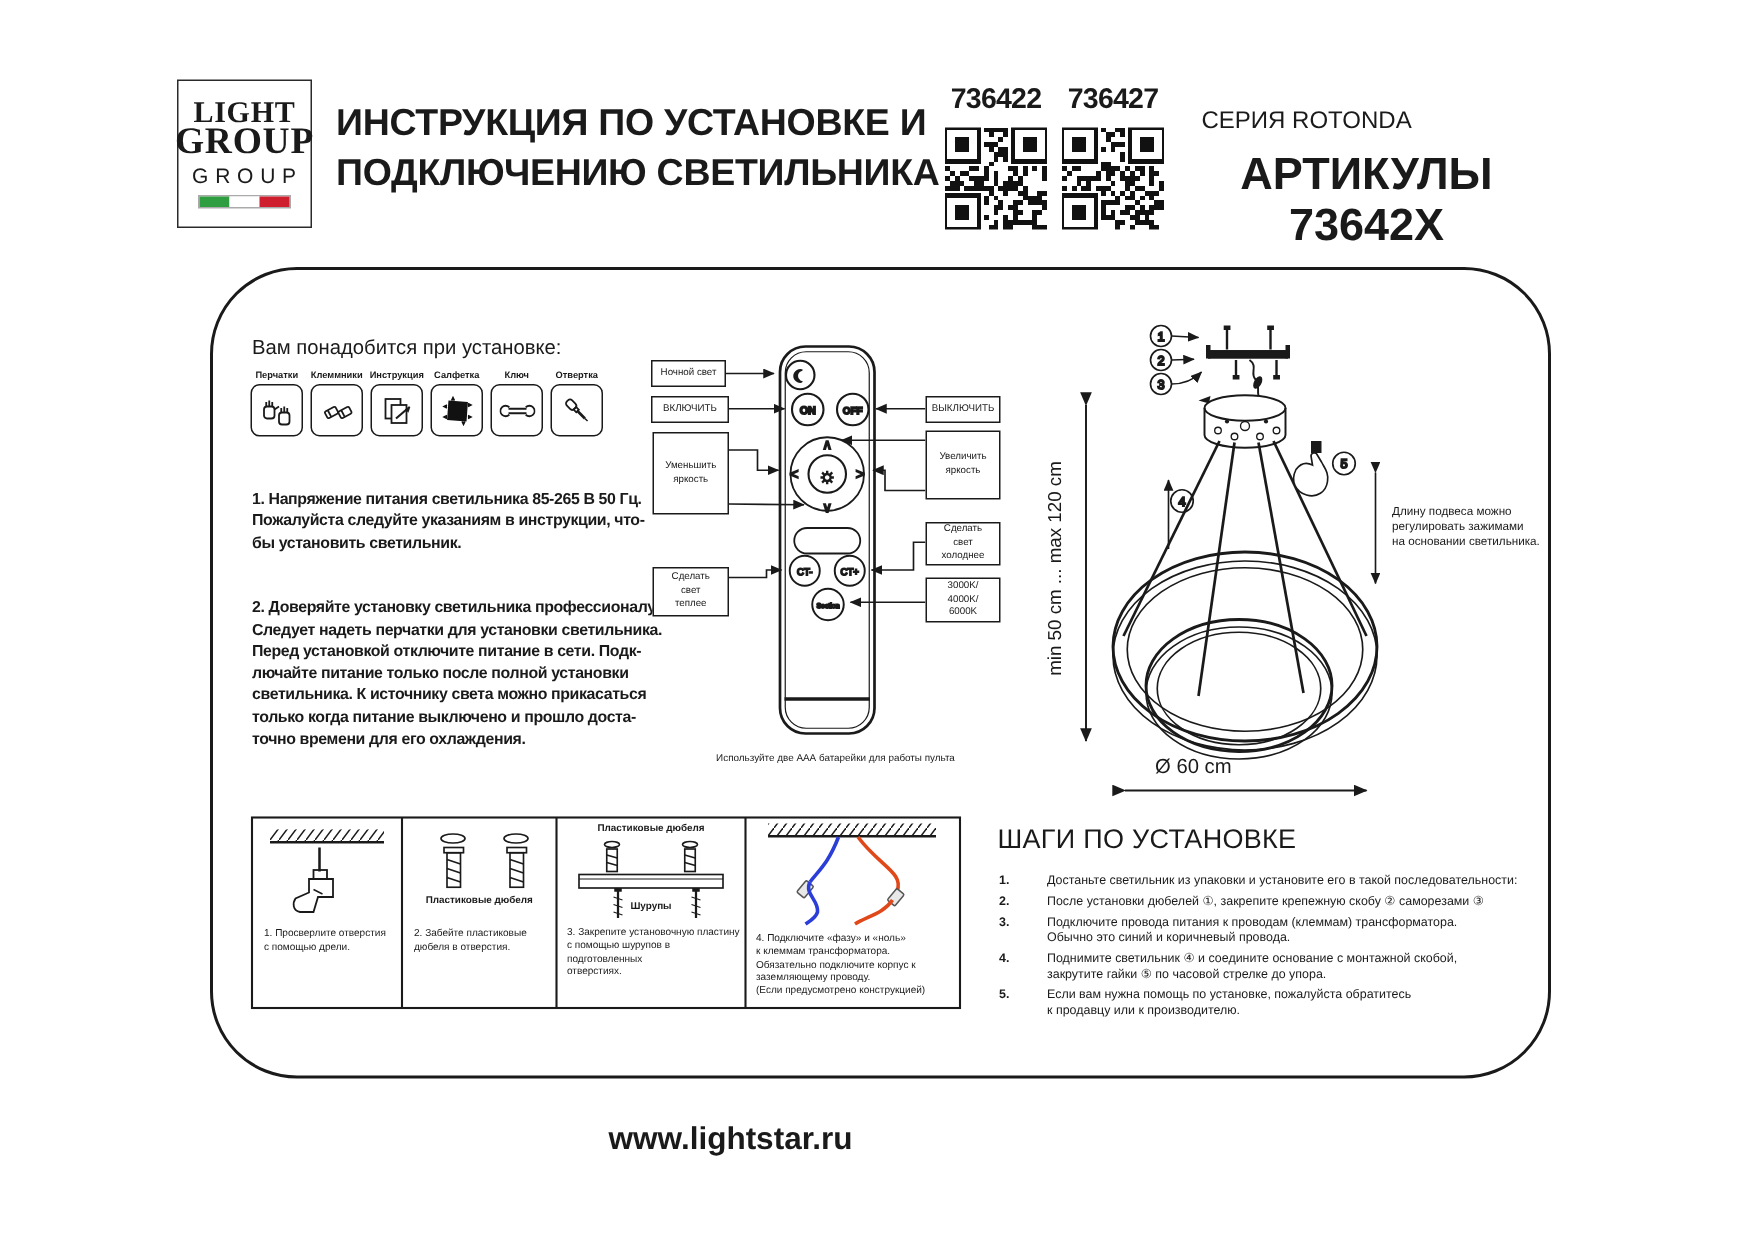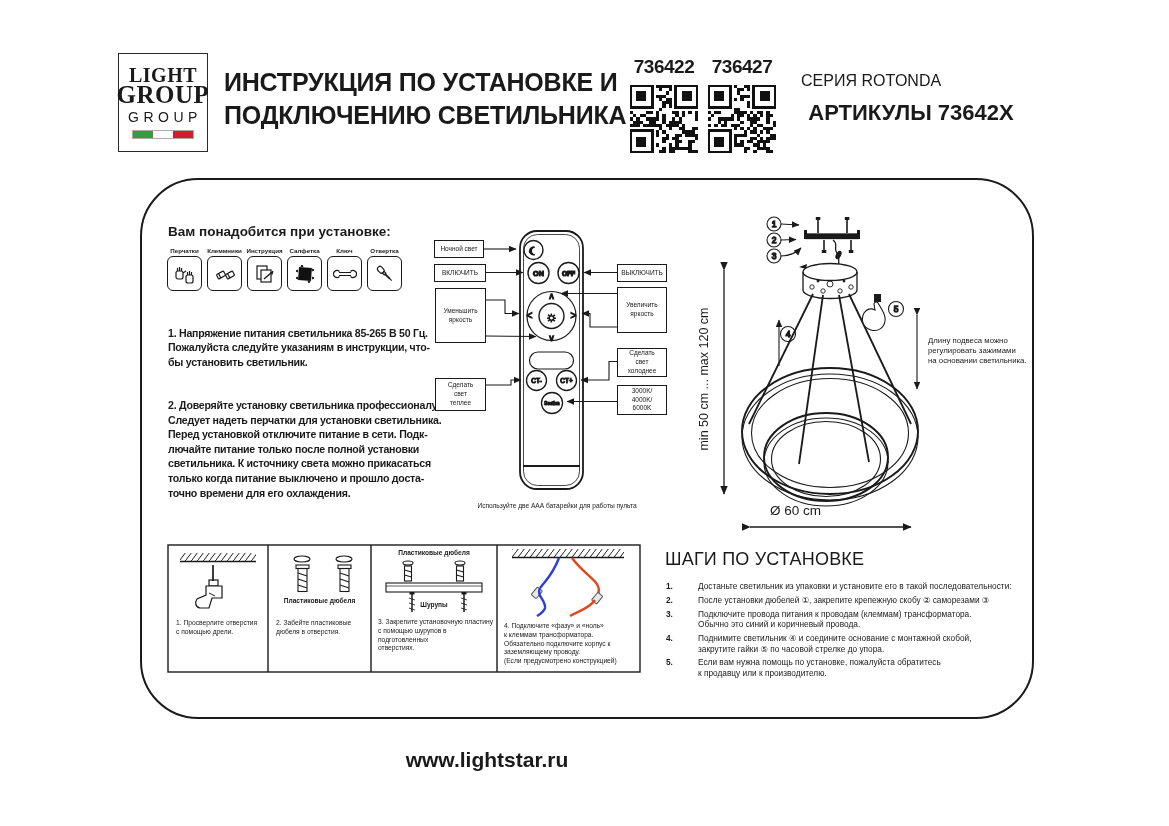--- a/index.html
+++ b/index.html
@@ -12,24 +12,24 @@
   .logo-box{left:118px;top:53px;width:88px;height:97px;border:1.5px solid #2a2a2a;
             display:flex;flex-direction:column;align-items:center;justify-content:center;text-align:center;}
   .logo-l1{font-family:"Liberation Serif",serif;font-weight:bold;font-size:20px;line-height:18px;letter-spacing:.5px;}
   .logo-l2{font-family:"Liberation Serif",serif;font-weight:bold;font-size:25px;line-height:22px;letter-spacing:.5px;}
   .logo-l3{font-size:14px;letter-spacing:4.5px;margin:3px 0 0 4px;}
   .flag{width:60px;height:7px;margin-top:5px;border:.5px solid #aaa;display:flex;}
   .flag span{flex:1;}
   .title{left:224px;top:66px;width:420px;font-size:25px;line-height:33px;font-weight:bold;letter-spacing:-.2px;}
   .qr-num{position:absolute;top:56px;width:72px;text-align:center;font-size:19px;font-weight:bold;letter-spacing:-.5px;}
   .series{left:801px;top:72px;width:220px;text-align:left;font-size:16px;font-weight:normal;}
-  .articles{left:781px;top:100px;width:260px;text-align:center;font-size:22px;font-weight:bold;}
+  .articles{left:781px;top:100px;width:260px;text-align:center;font-size:30px;font-weight:bold;}
   
   .panel{left:140px;top:178px;width:890px;height:537px;border:2px solid #1a1a1a;border-radius:58px;}
-  .need-head{left:168px;top:224px;font-size:13.5px;font-weight:bold;}
+  .need-head{left:168px;top:224px;font-size:13.5px;font-weight:normal;}
   .tools{left:167px;top:247px;display:flex;gap:5px;}
   .tool{width:35px;display:flex;flex-direction:column;align-items:center;}
   .tool-label{font-size:6.2px;font-weight:bold;margin-bottom:2px;white-space:nowrap;}
   .tool-boxicon{width:35px;height:35px;border:1.6px solid #1a1a1a;border-radius:6px;
                 display:flex;align-items:center;justify-content:center;box-sizing:border-box;}
   .warnings{left:168px;top:311px;width:280px;font-size:10.6px;line-height:14.6px;font-weight:bold;letter-spacing:-.25px;}
   .warnings p{margin:0 0 14px 0;}
   
   .label-box{border:1px solid #1a1a1a;background:#fff;display:flex;align-items:center;justify-content:center;
              text-align:center;font-size:6.5px;line-height:1.35;white-space:pre-line;box-sizing:border-box;}

